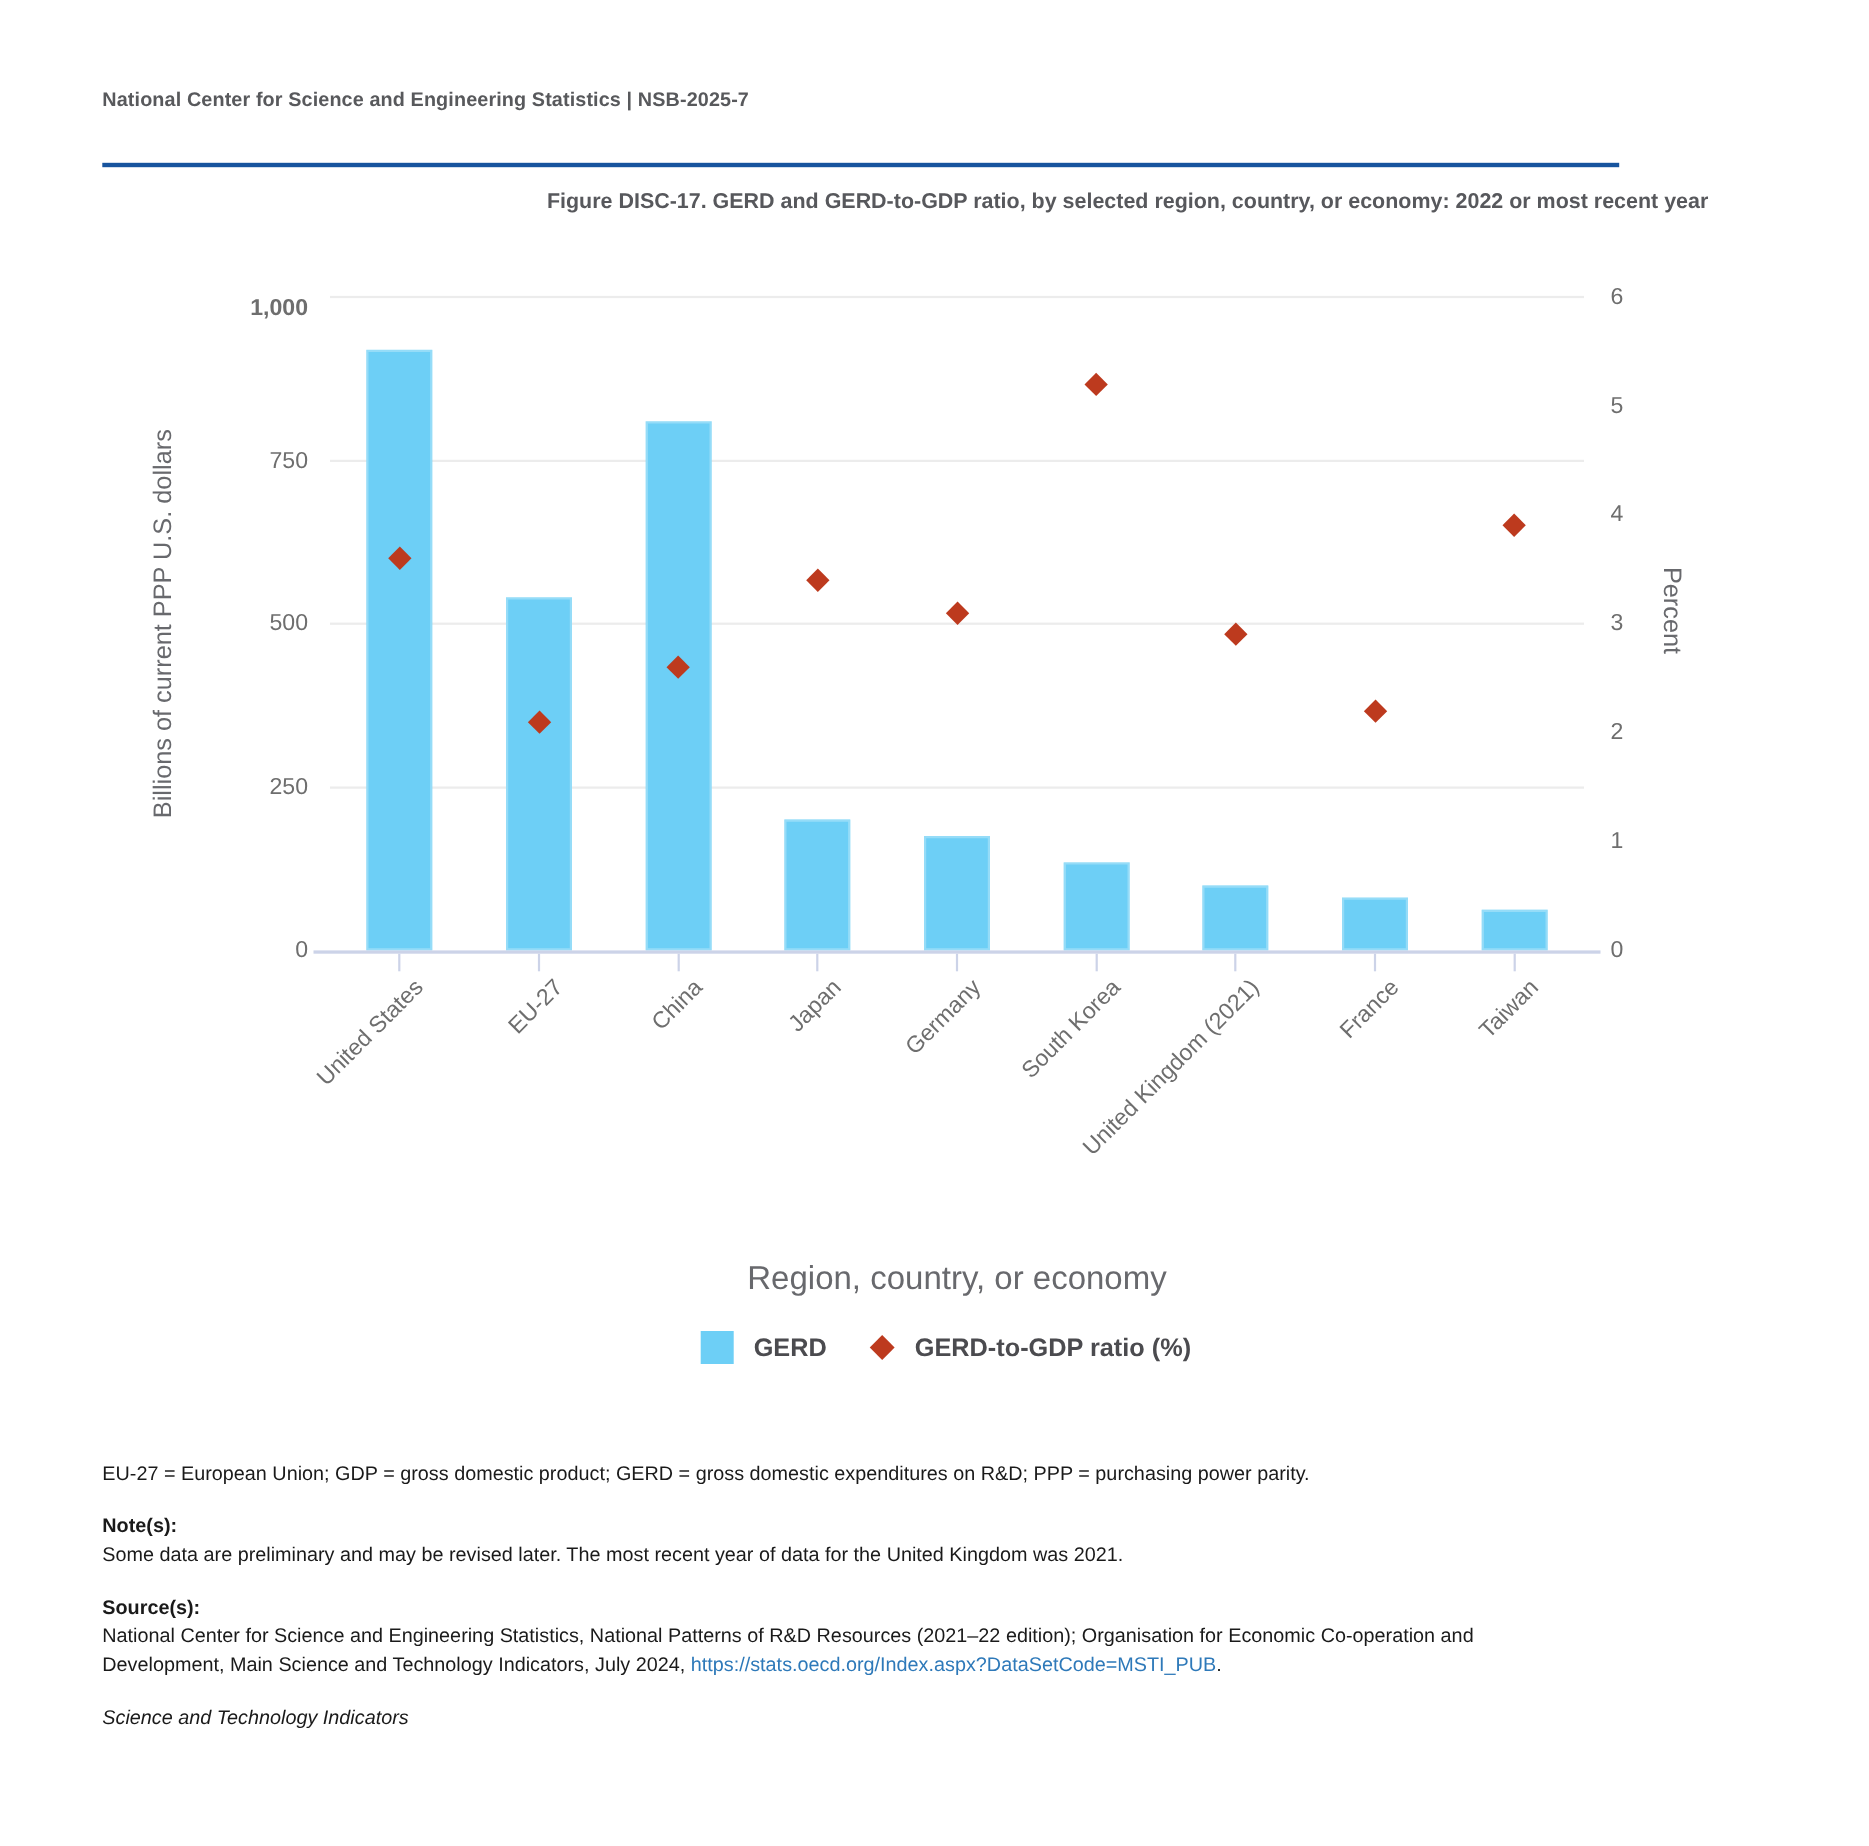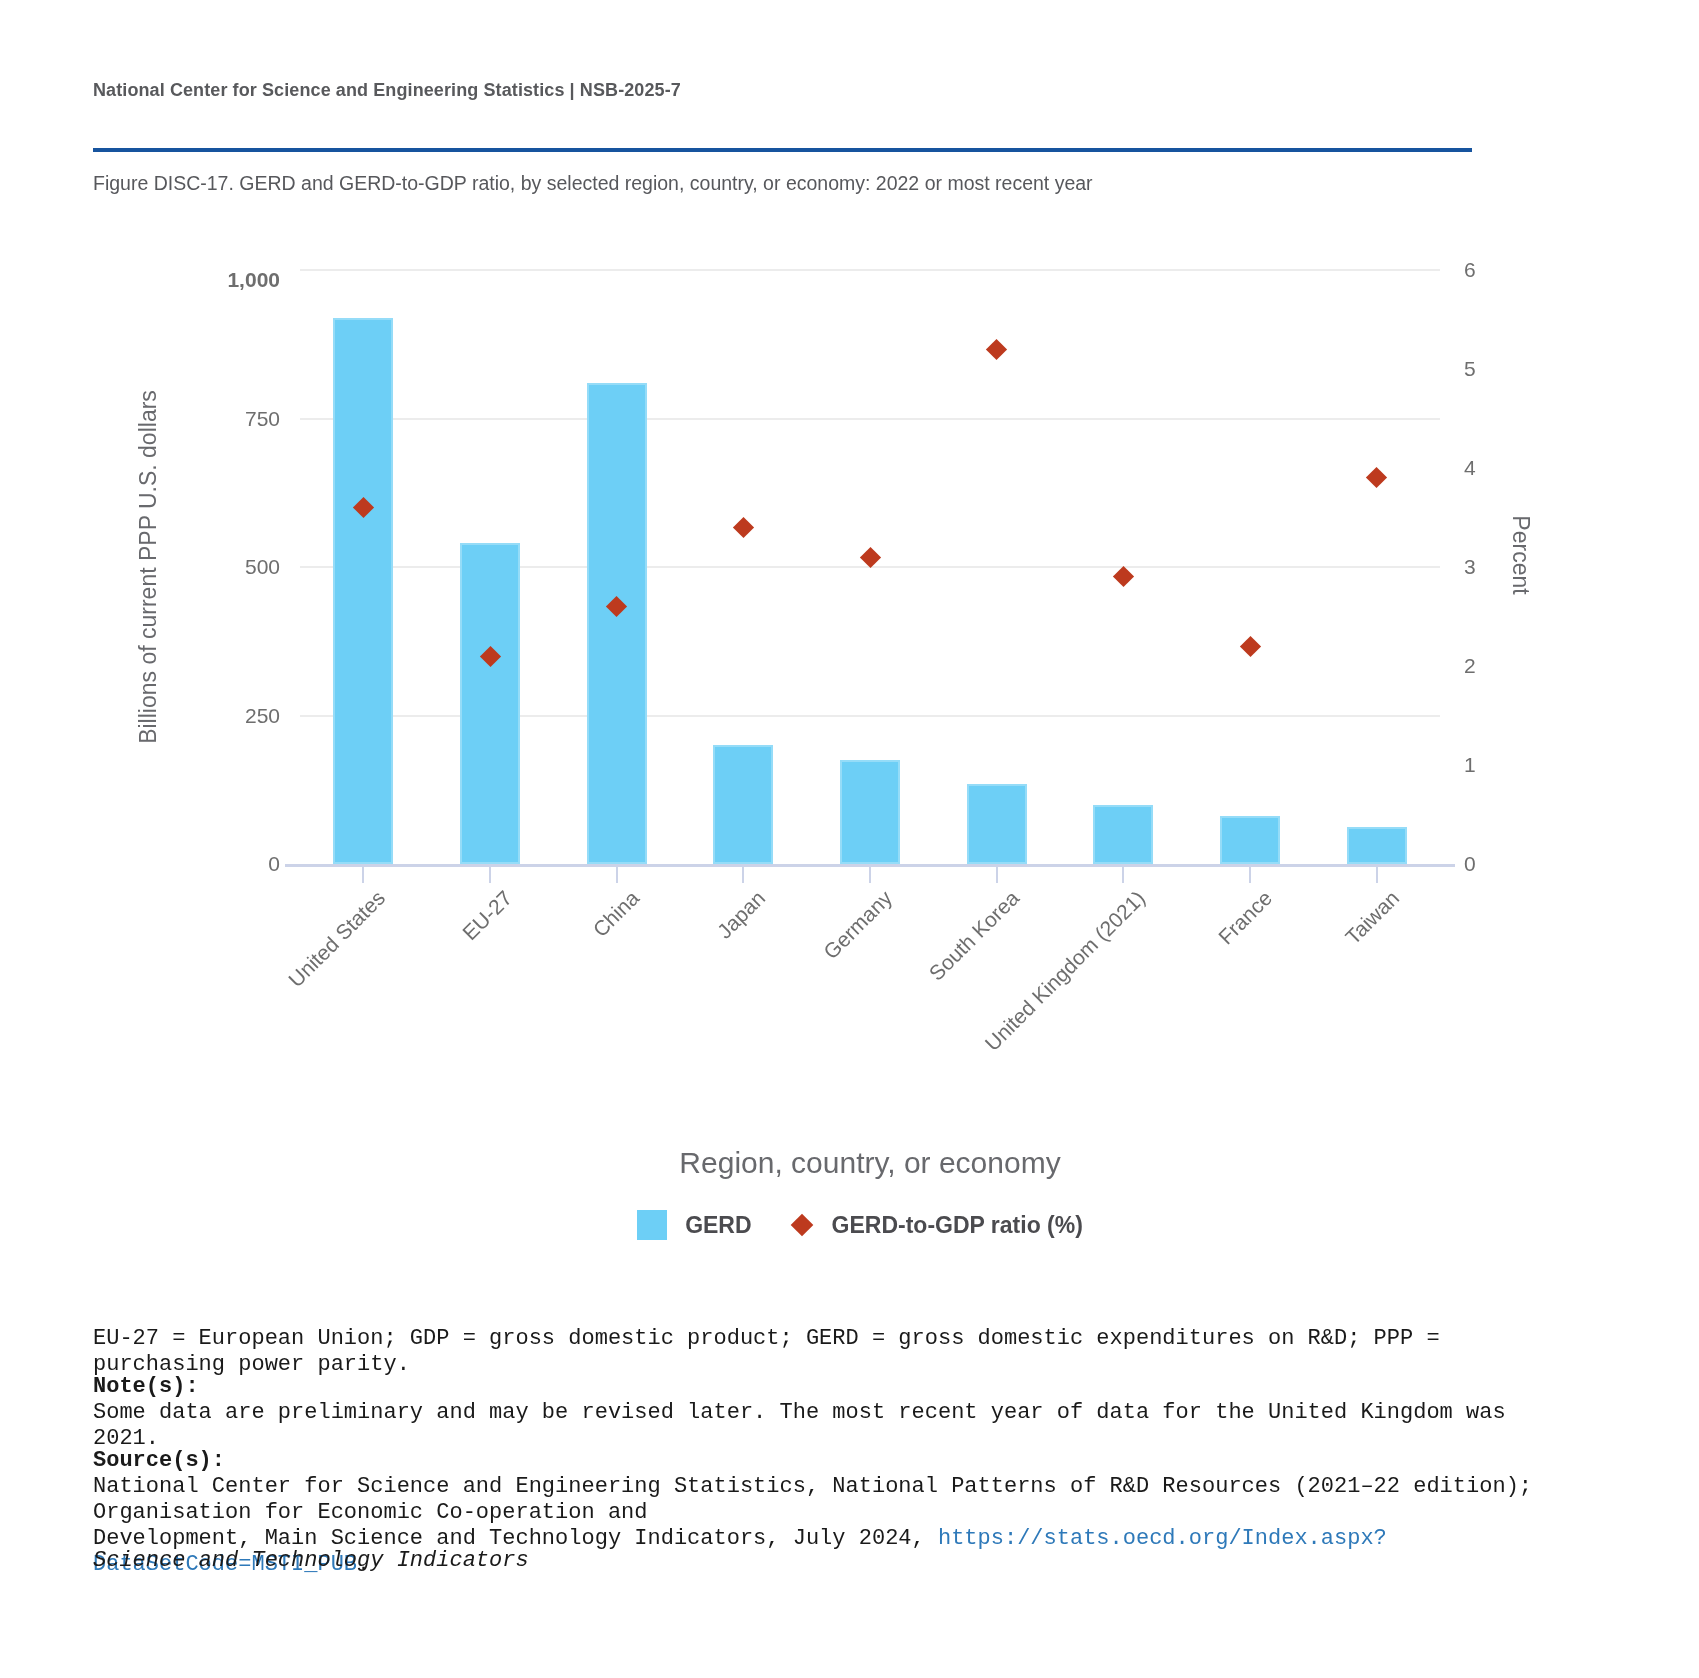--- a/index.html
+++ b/index.html
@@ -1,21 +1,21 @@
 <!DOCTYPE html>
 <html><head>
 <meta charset="utf-8">
 <style>
   html,body{margin:0;padding:0;background:#ffffff;}
   #page{position:relative;width:1699px;height:1678px;background:#ffffff;overflow:hidden;
         font-family:"Liberation Sans","DejaVu Sans",sans-serif;}
 
   .hdr{position:absolute;left:93px;top:80px;font-size:18px;font-weight:700;color:#58595c;letter-spacing:.1px;}
   .rule{position:absolute;left:93px;top:148px;width:1379px;height:4px;background:#17549e;}
-  .figtitle{position:absolute;left:93px;top:172px;width:1460px;font-size:19.5px;font-weight:400;color:#57585c;}
+  .figtitle{position:absolute;left:93px;top:172px;width:1460px;font-size:19.5px;font-weight:700;color:#57585c;text-align:right;}
 
   
   #plot{position:absolute;left:0;top:0;width:1699px;height:1260px;}
   .gridline{position:absolute;height:2px;background:#ececec;}
   .baseline{position:absolute;height:3px;background:#ccd3e8;}
   .tickmark{position:absolute;width:2px;height:16px;background:#ccd3e8;}
   .bar{position:absolute;background:#6dcff6;box-shadow:inset 0 0 0 2px rgba(255,255,255,.28);}
   .diamond{position:absolute;background:#bd3a1e;transform:rotate(45deg);}
   .ytick-left{position:absolute;width:90px;text-align:right;font-size:21px;color:#6e6e6e;}
   .ytick-right{position:absolute;width:90px;text-align:left;font-size:21px;color:#6e6e6e;}
@@ -28,21 +28,21 @@
   .xaxis-title{position:absolute;left:300px;top:1146px;width:1140px;text-align:center;
         font-size:30px;color:#68696d;}
 
   .legend{position:absolute;left:0;top:1210px;width:1720px;display:flex;justify-content:center;
           align-items:center;gap:38px;}
   .legend-item{display:flex;align-items:center;gap:18px;}
   .legend-swatch{width:30px;height:30px;background:#6dcff6;}
   .legend-diamond{width:16px;height:16px;background:#bd3a1e;transform:rotate(45deg);margin:0 4px;}
   .legend-label{font-size:23px;font-weight:700;color:#4b4b4f;}
 
-  .foot{position:absolute;left:93px;width:1470px;font-size:22px;color:#1a1a1a;line-height:26px;font-family:Liberation Mono, monospace;}
+  .foot{position:absolute;left:93px;width:1470px;font-size:18px;color:#1a1a1a;line-height:26px;}
   .abbrev{top:1326px;}
   .notes-label{top:1374px;font-weight:700;}
   .notes{top:1400px;}
   .sources-label{top:1448px;font-weight:700;}
   .sources{top:1474px;}
   .link{color:#2e79b9;text-decoration:none;margin-top:40px;}
   .journal{top:1548px;font-style:italic;}
 </style>
 </head>
 <body>

